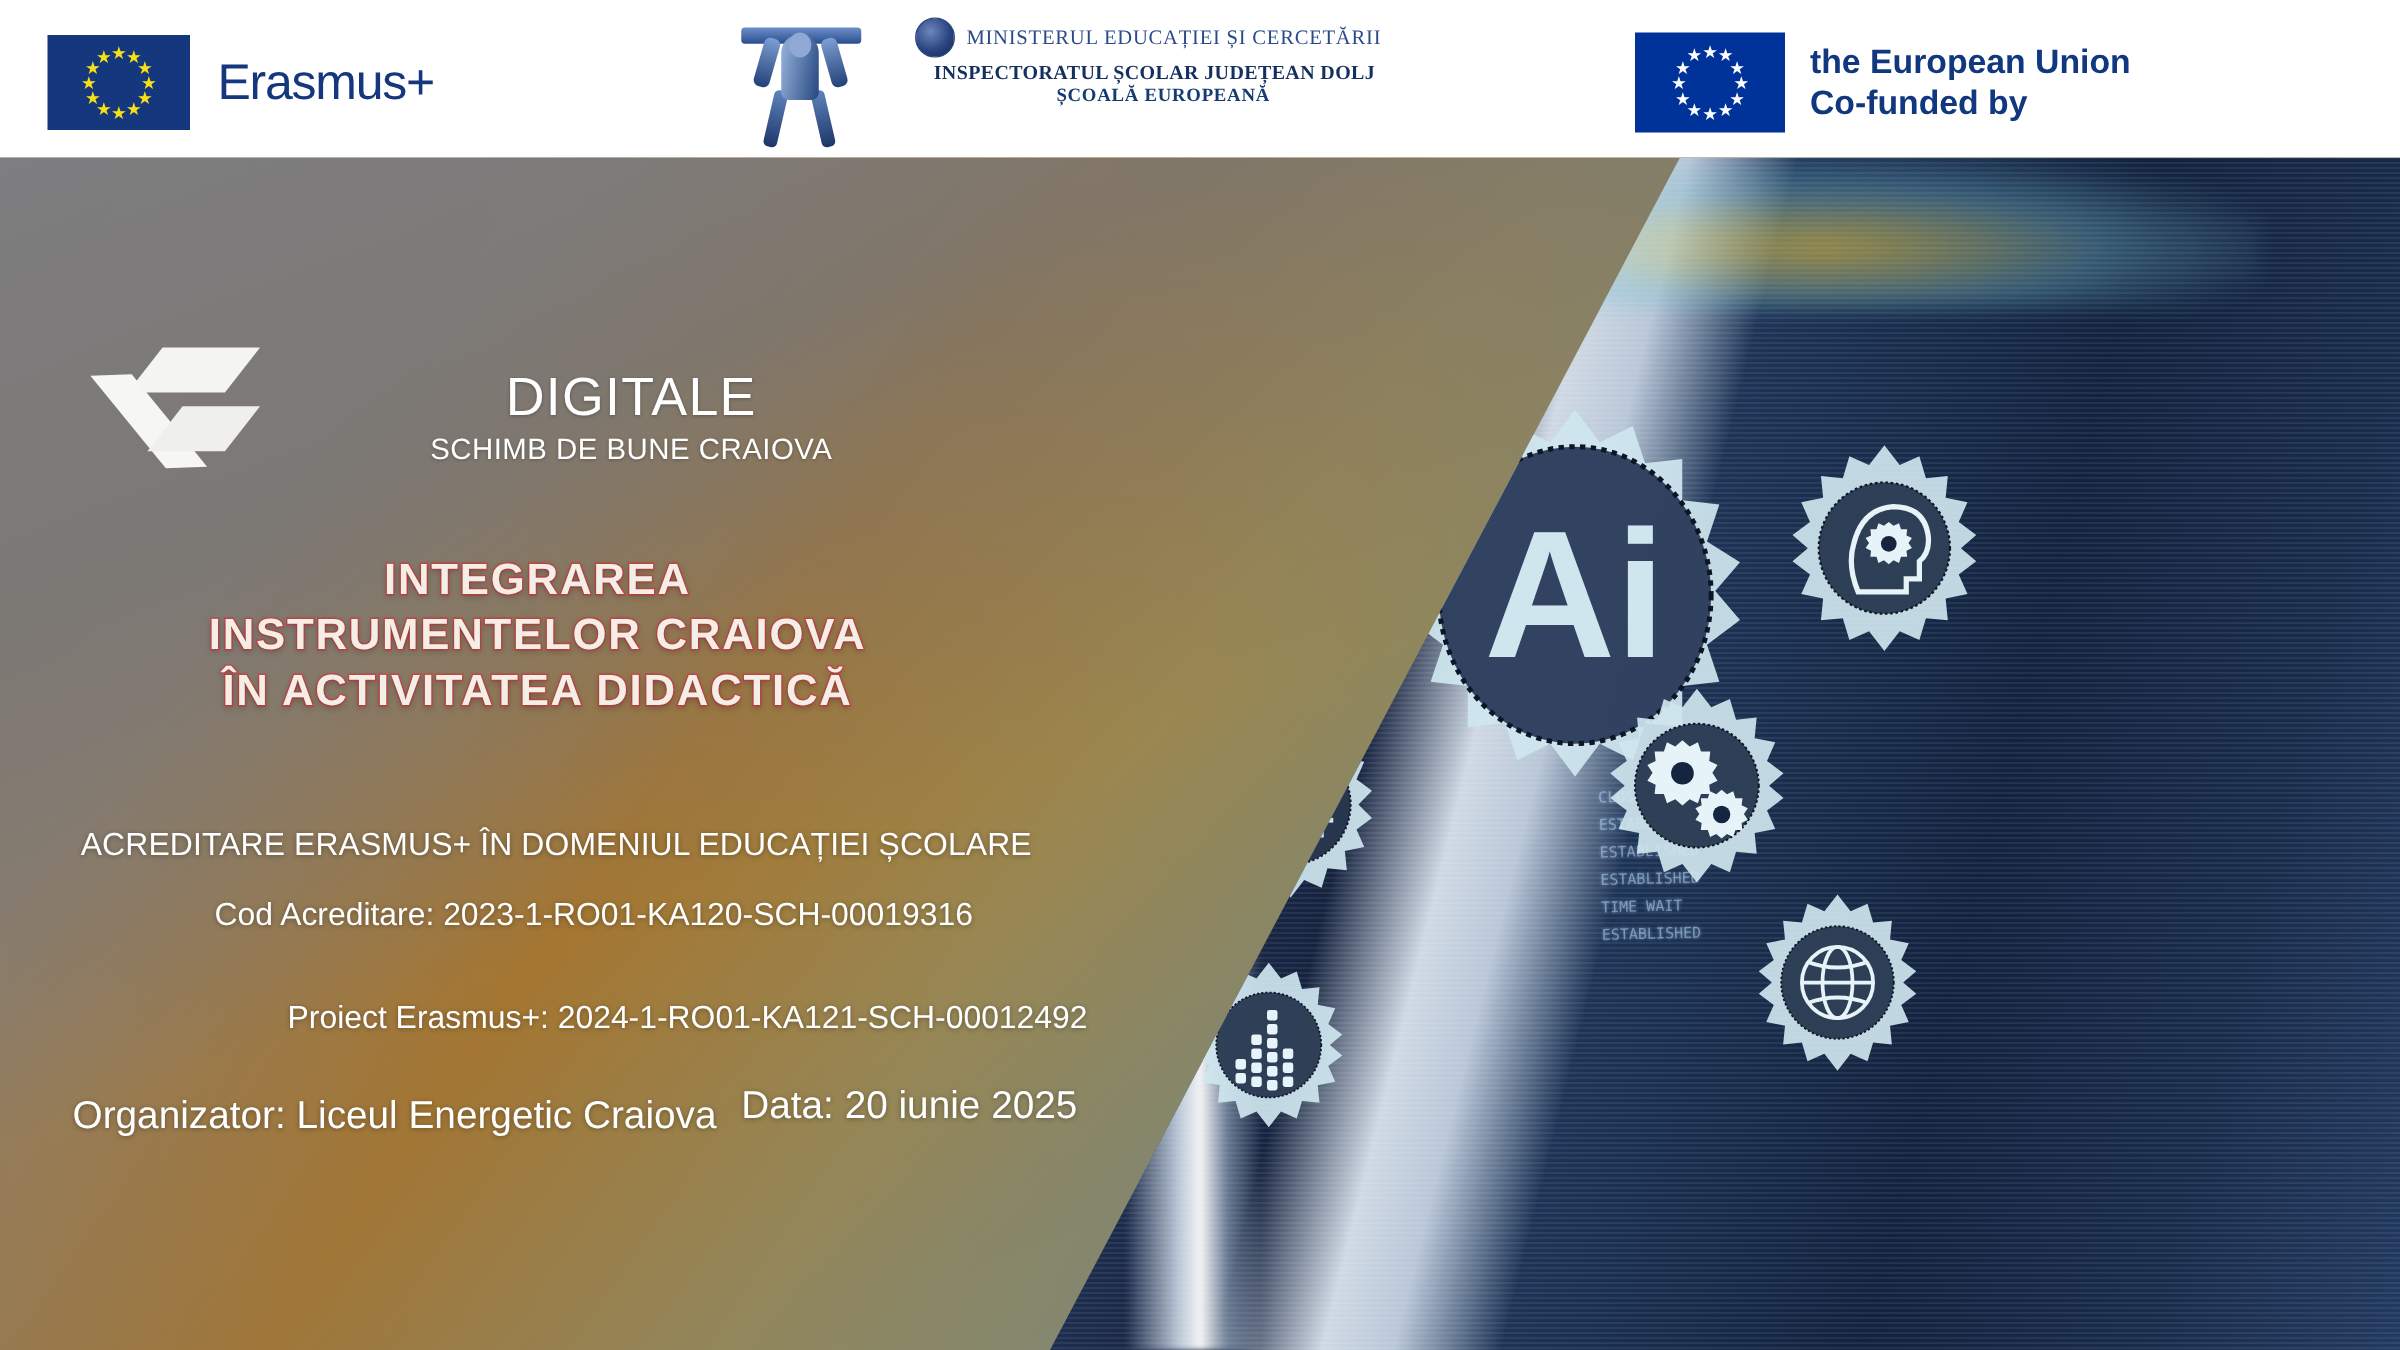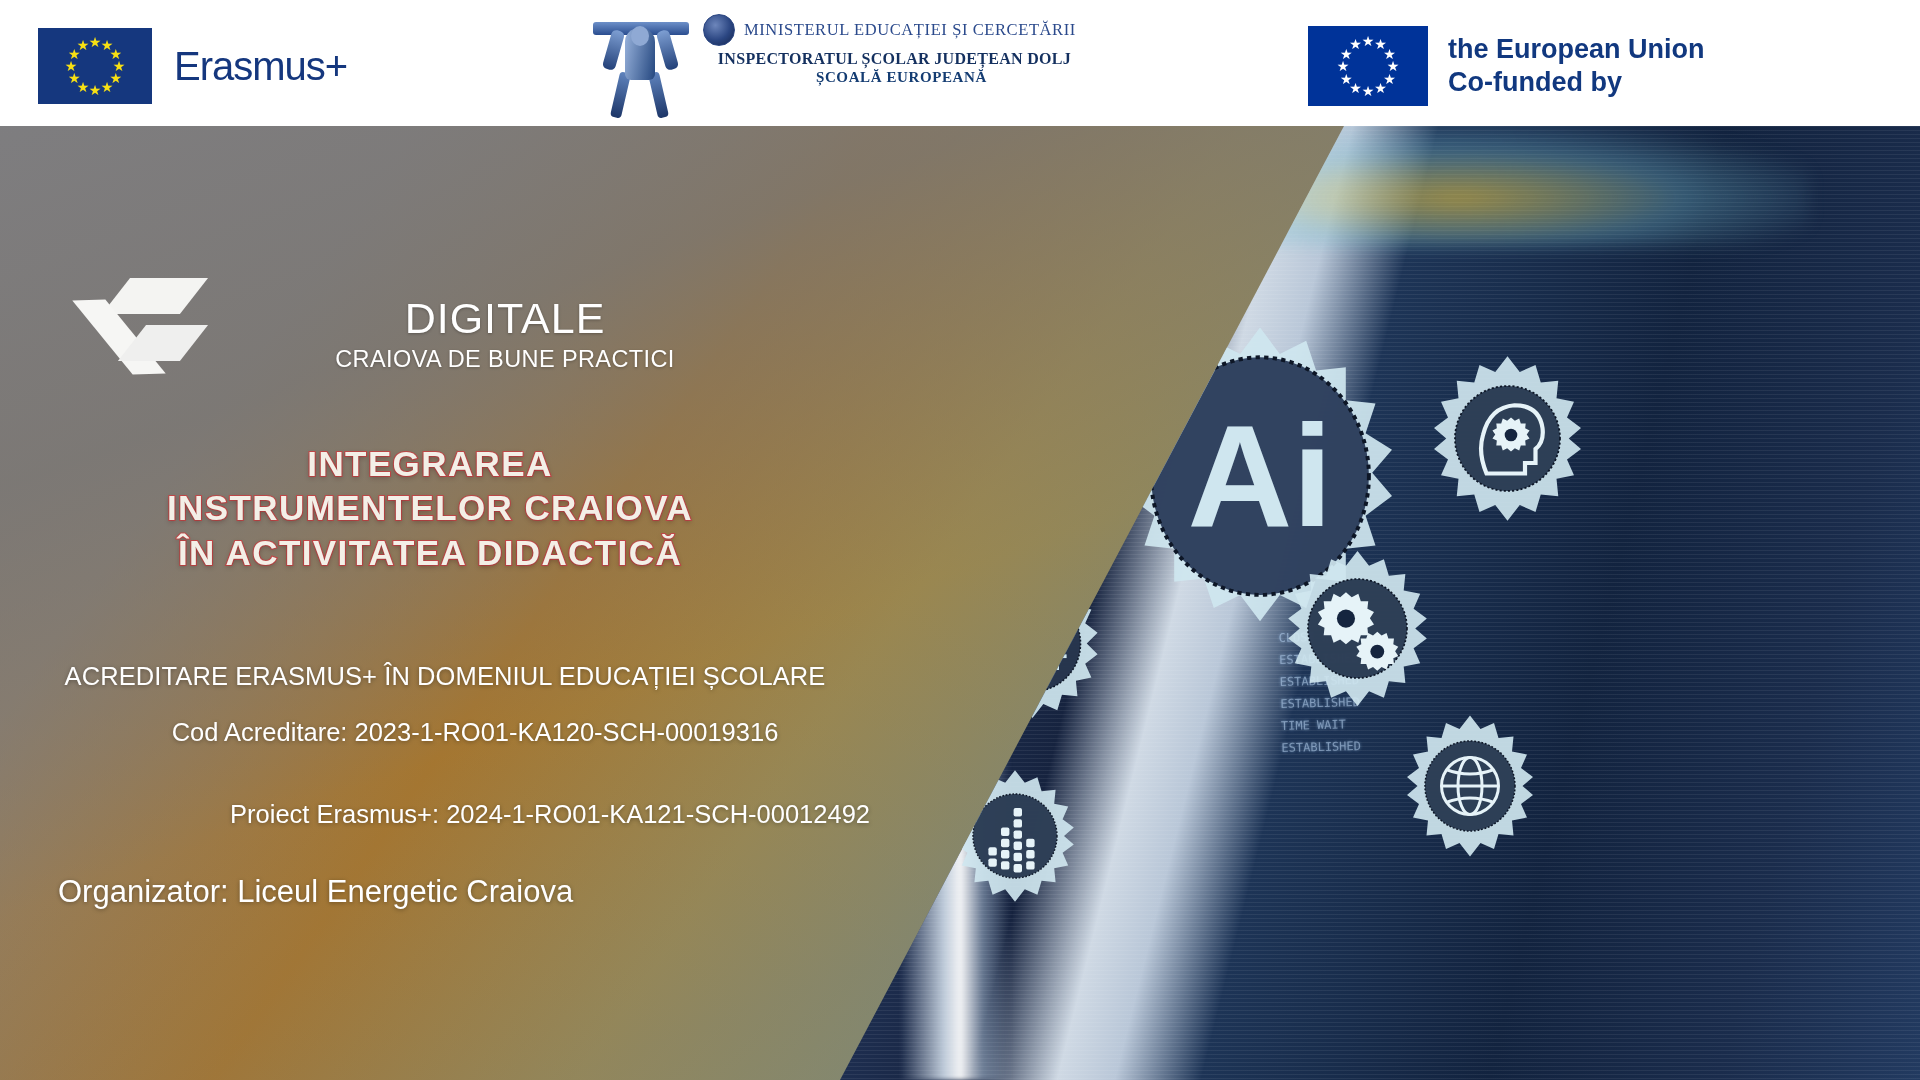--- a/index.html
+++ b/index.html
@@ -51,20 +51,21 @@
     font-weight: 400;
     white-space: nowrap;
   }
 
   .logo-school {
     position: absolute;
     left: 585px; top: 6px;
     width: 520px; height: 114px;
     display: flex;
     align-items: flex-start;
+    justify-content: space-between;
   }
   .mascot {
     position: relative;
     width: 112px; height: 114px;
     flex: 0 0 auto;
   }
   .mascot .bar {
     position: absolute;
     left: 8px; top: 16px;
     width: 96px; height: 13px;
@@ -672,25 +673,26 @@
     </div>
   </div>
 
   <div class="flutter-logo">
     <div class="fl-top"></div>
     <div class="fl-mid"></div>
     <div class="fl-bot"></div>
   </div>
 
   <div class="workshop">DIGITALE</div>
-  <div class="subtitle">CRAIOVA DE BUNE PRACTICI</div>
+  <div class="subtitle">SCHIMB DE BUNE CRAIOVA</div>
 
   <div class="headline">
     <div>INTEGRAREA</div>
     <div>INSTRUMENTELOR CRAIOVA</div>
     <div>ÎN ACTIVITATEA DIDACTICĂ</div>
   </div>
 
   <div class="accreditation">ACREDITARE ERASMUS+ ÎN DOMENIUL EDUCAȚIEI ȘCOLARE</div>
   <div class="codeline">Cod Acreditare: 2023-1-RO01-KA120-SCH-00019316</div>
   <div class="projectline">Proiect Erasmus+: 2024-1-RO01-KA121-SCH-00012492</div>
   <div class="organizer">Organizator: Liceul Energetic Craiova</div>
+  <div class="datetext">Data: 20 iunie 2025</div>
 </div>
 
 </body></html>

